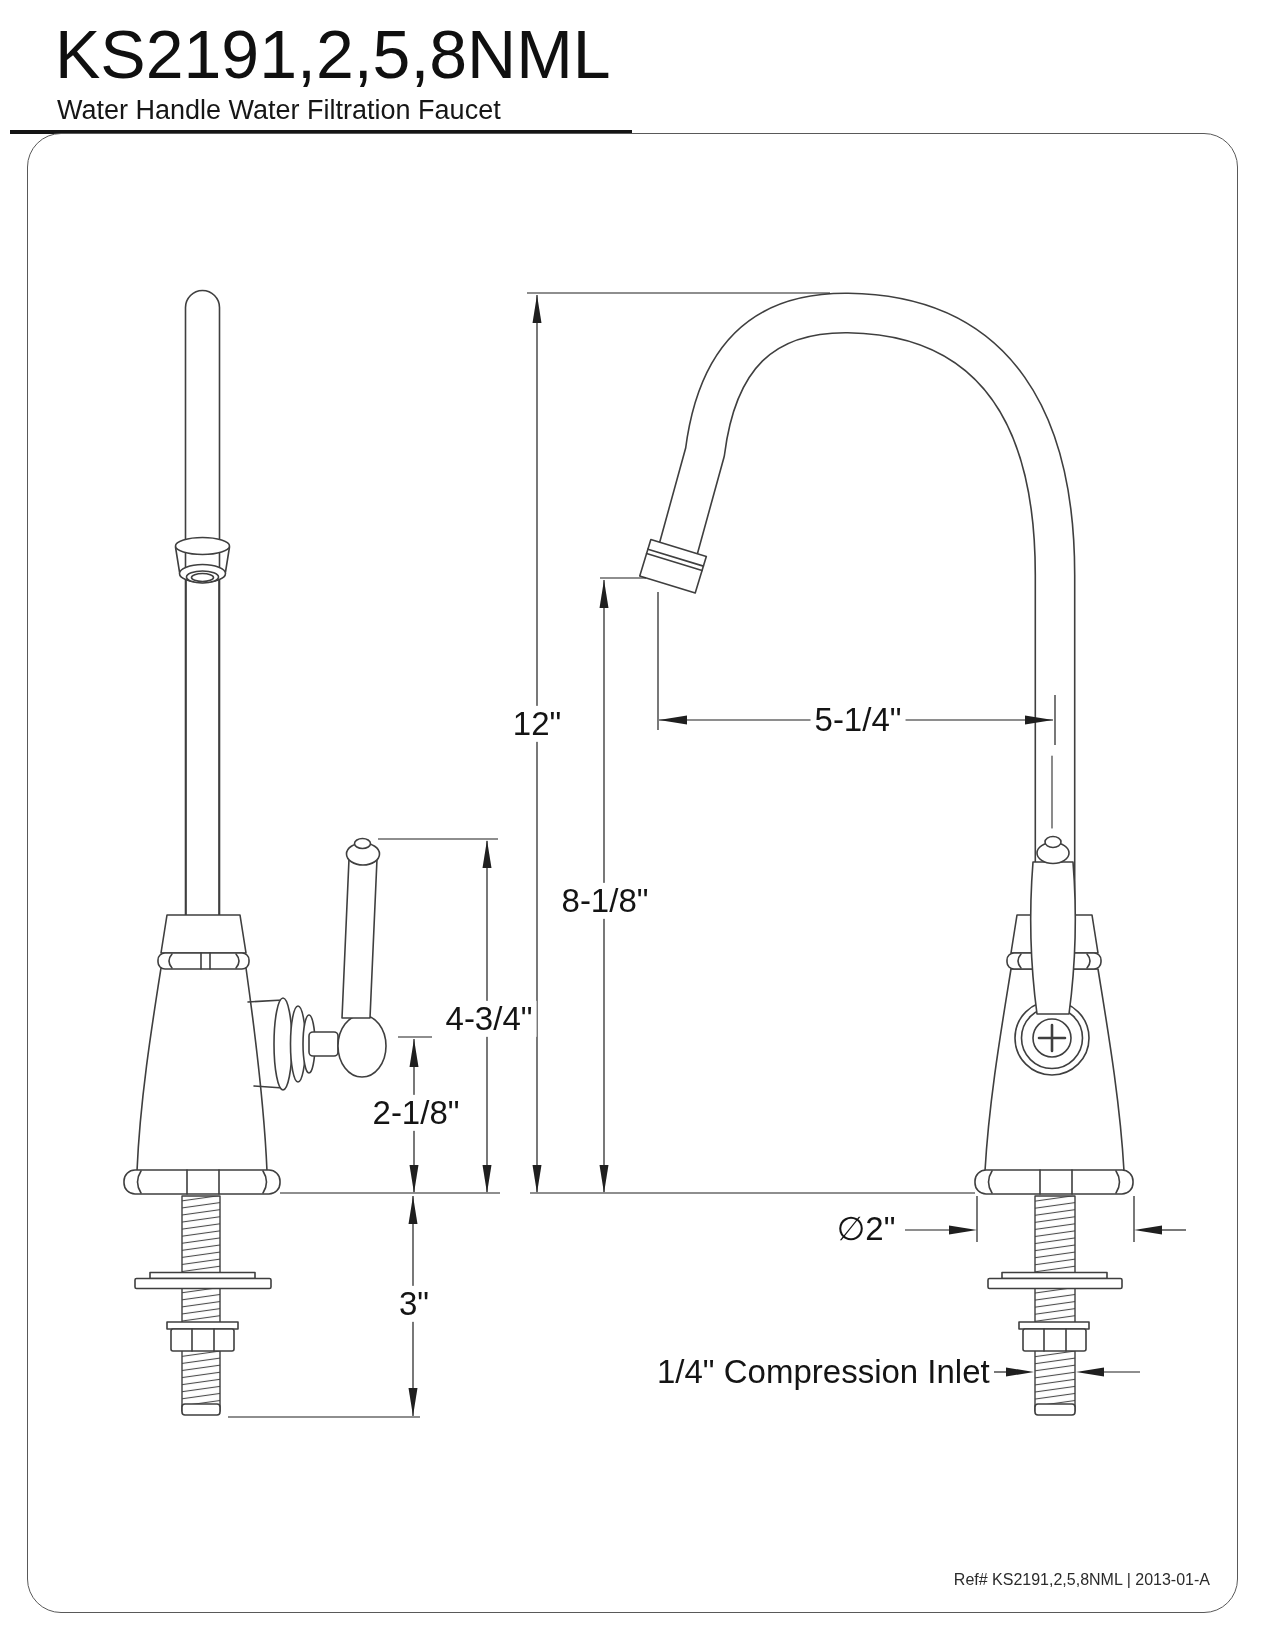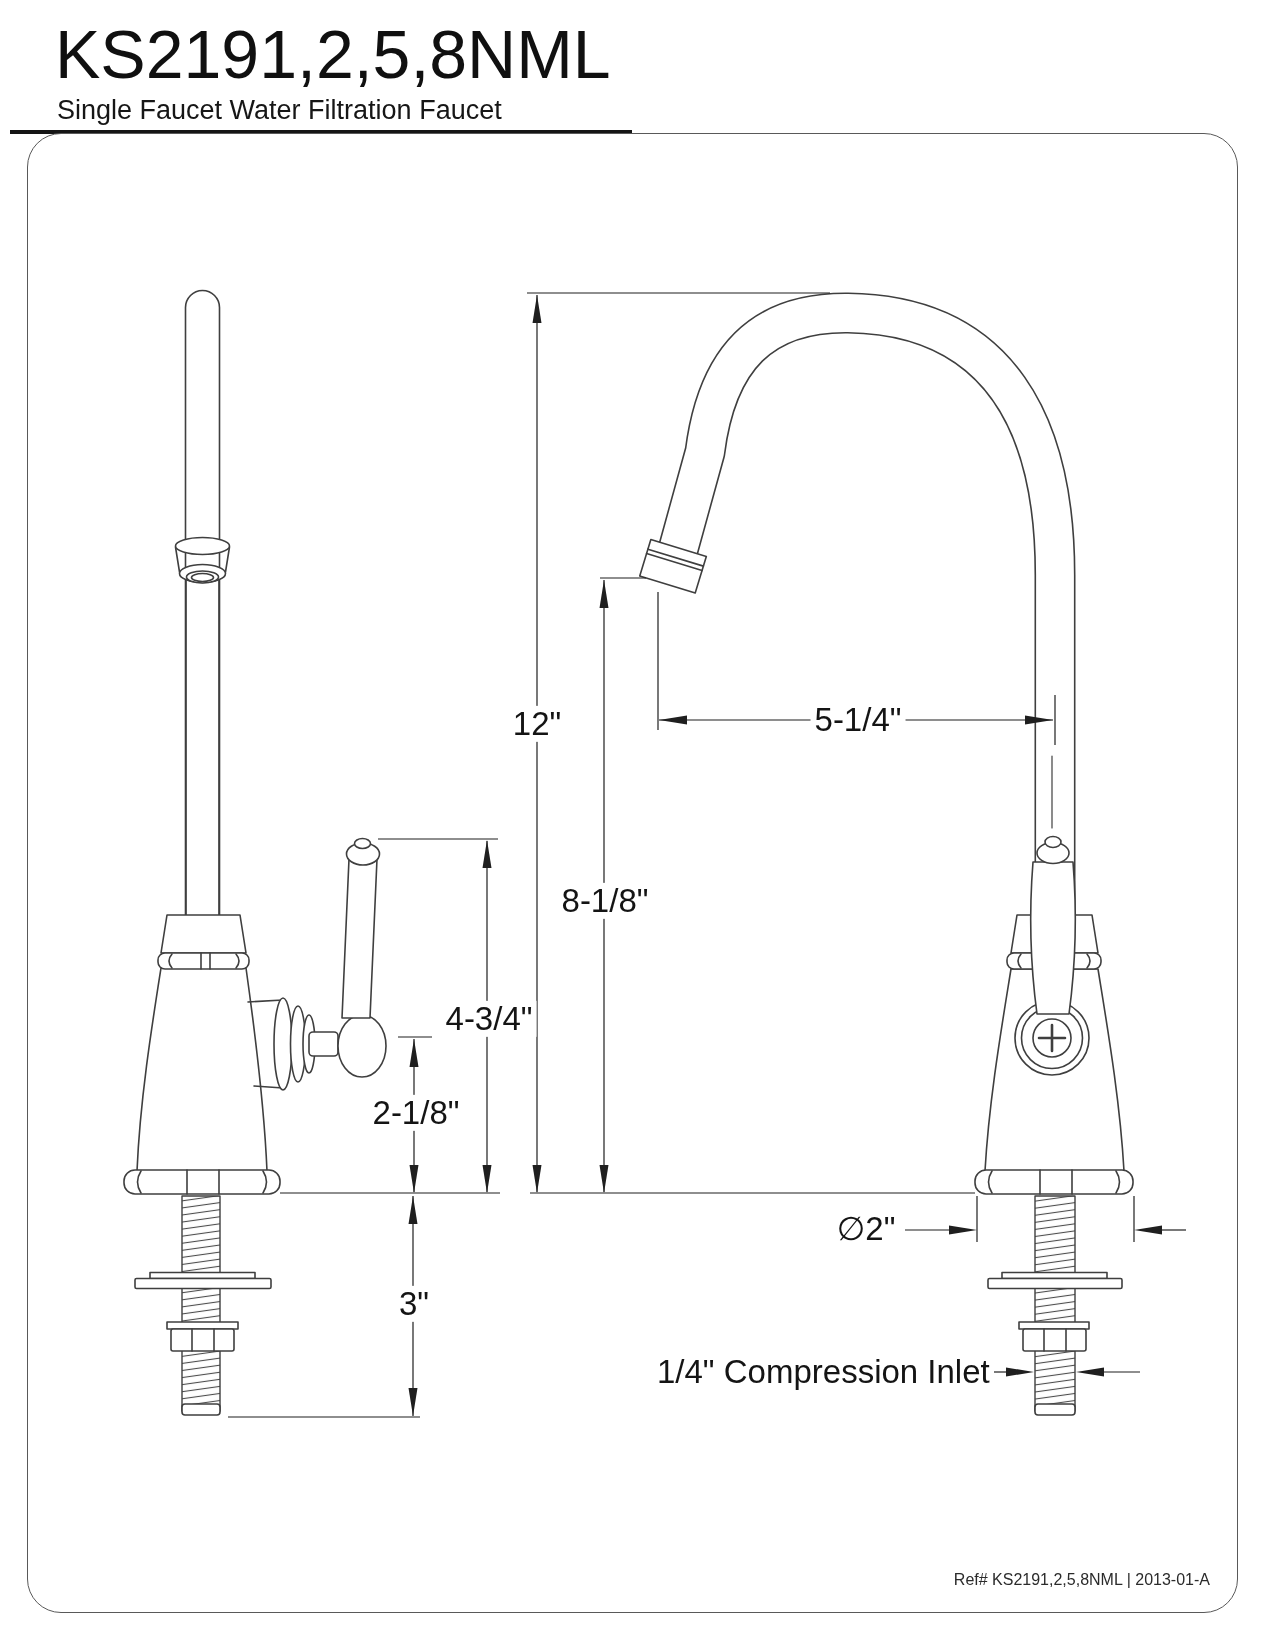--- a/index.html
+++ b/index.html
@@ -17,21 +17,21 @@
         color:#141414;background:#fff;padding:0 4px;white-space:nowrap;}
   .dim-label.left-anchor{transform:translate(0,-50%);}
   .footer-ref{position:absolute;right:65px;top:1571px;font-size:16px;color:#2b2b2b;white-space:nowrap;}
 </style>
 </head>
 <body>
 
 <div id="page">
 
   <div class="model-title">KS2191,2,5,8NML</div>
-  <div class="subtitle">Single Faucet Water Filtration Faucet</div>
+  <div class="subtitle">Water Handle Water Filtration Faucet</div>
   <div class="title-underline"></div>
   <div class="drawing-border"></div>
 
   <svg width="1275" height="1650" viewBox="0 0 1275 1650">
     <defs>
       <pattern id="thr" width="12" height="7" patternUnits="userSpaceOnUse" patternTransform="rotate(-8)">
         <line x1="0" y1="3.5" x2="12" y2="3.5" stroke="#4c4c4c" stroke-width="1.1"></line>
       </pattern>
     </defs>
 

